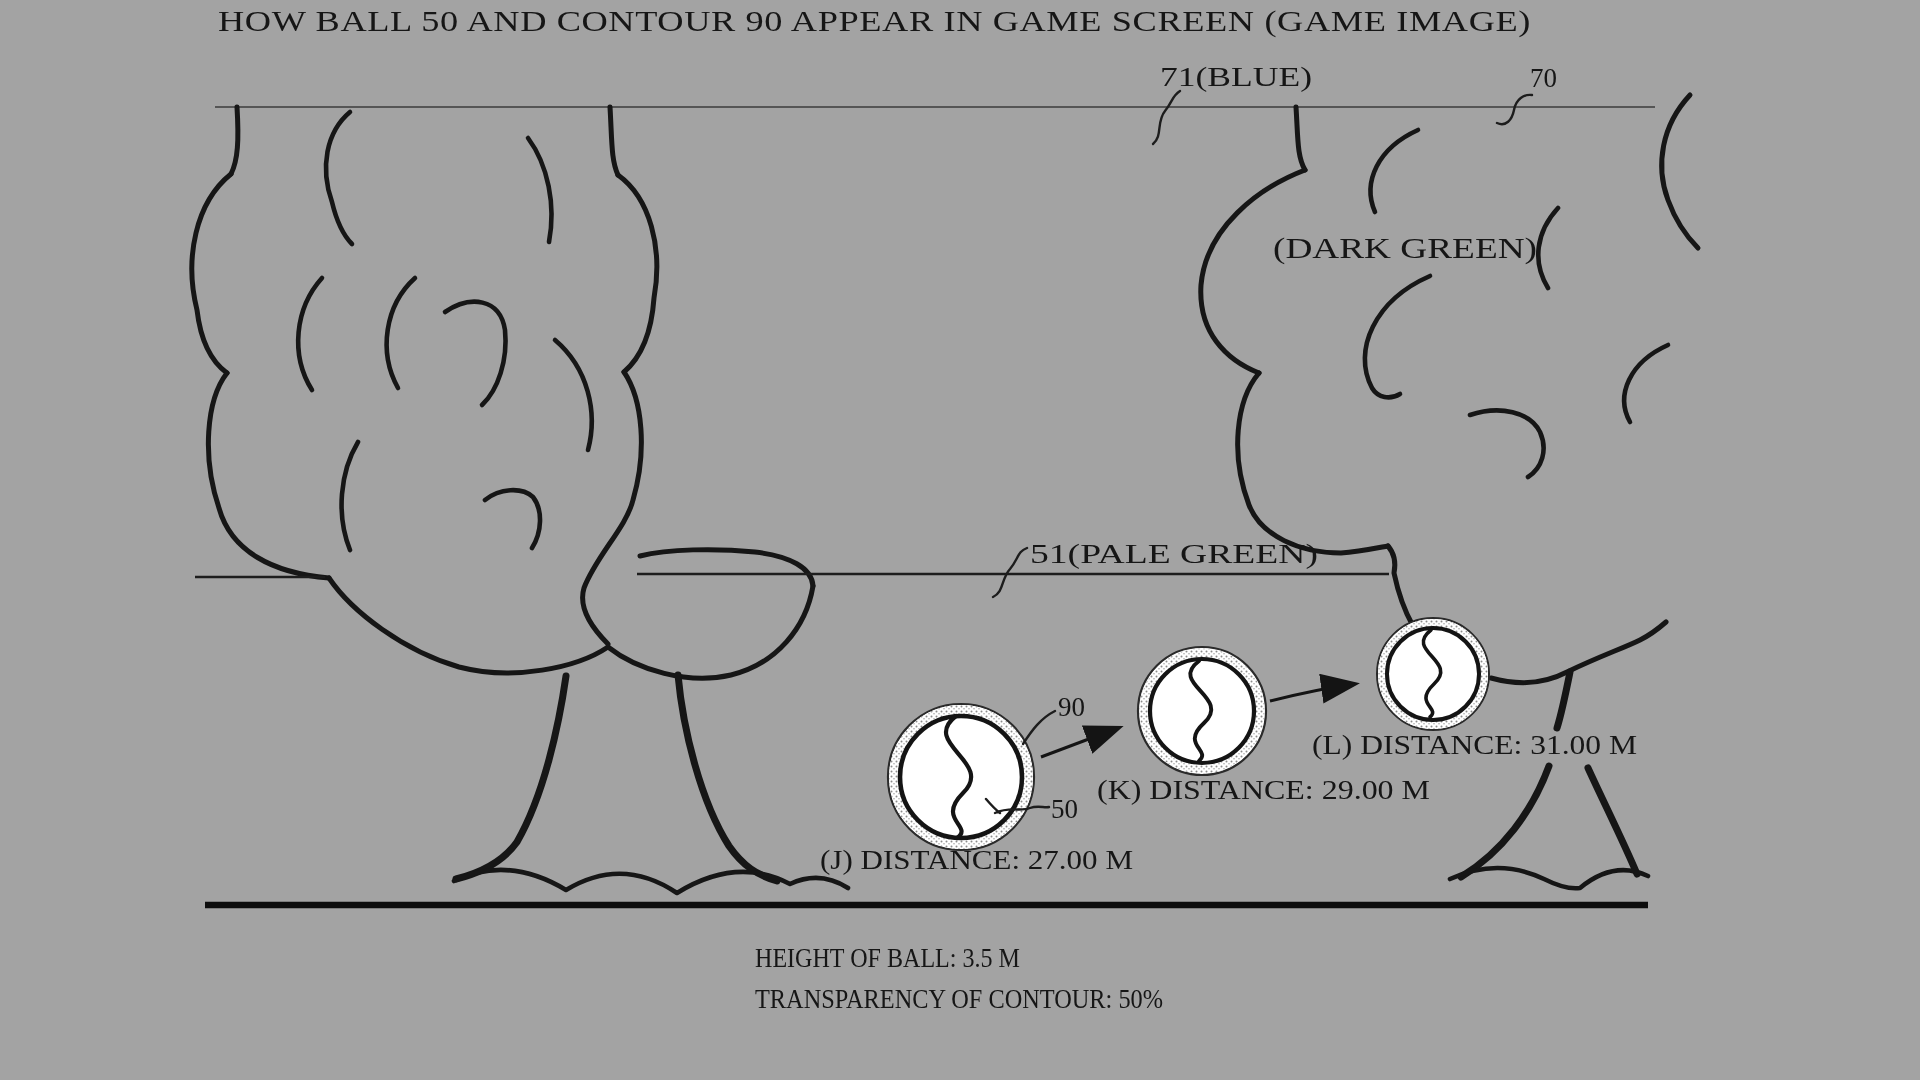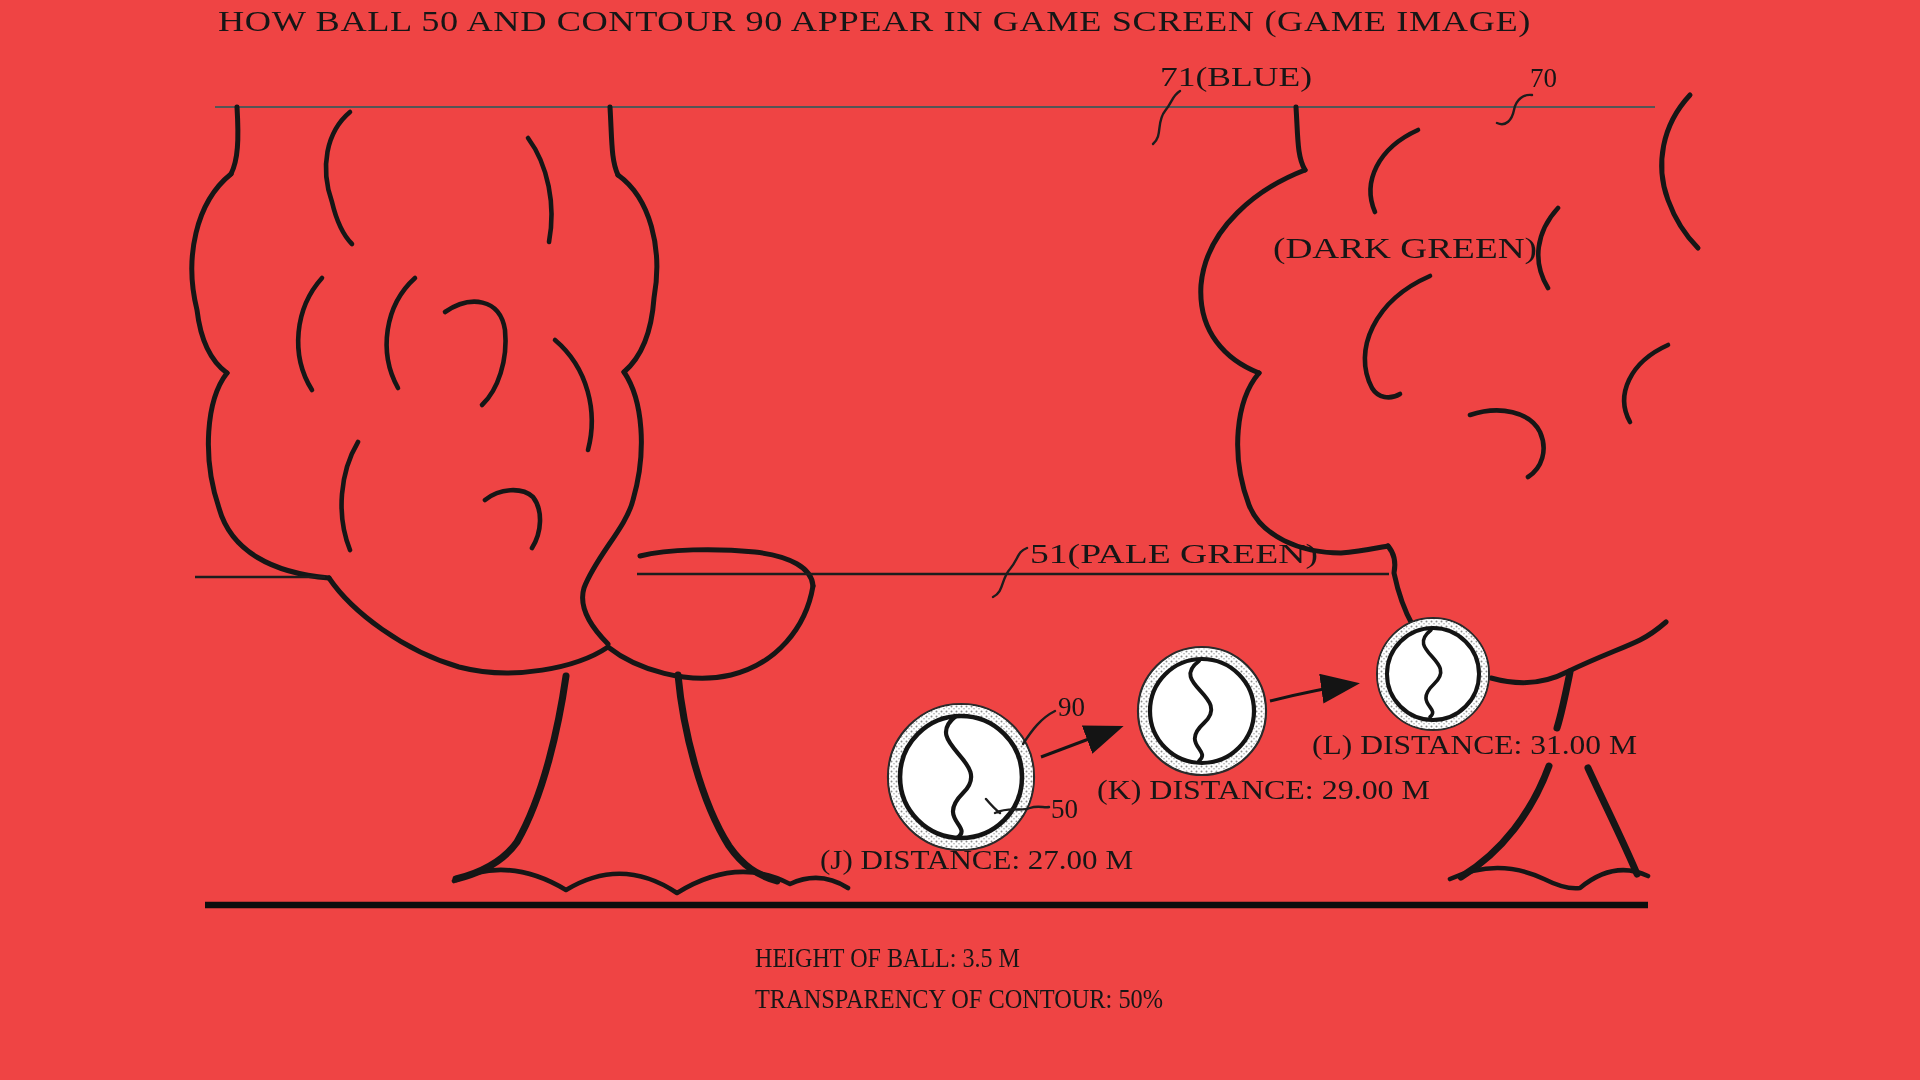--- a/index.html
+++ b/index.html
@@ -1,16 +1,16 @@
 <!DOCTYPE html>
 <html><head>
 <meta charset="utf-8">
 <style>
   html,body{margin:0;padding:0;background:#ffffff;}
-  .stage{position:relative;width:1920px;height:1080px;background:#ef4444;overflow:hidden;}
+  .stage{position:relative;width:1920px;height:1080px;background:#a3a3a3;overflow:hidden;}
   svg{display:block;}
   text{font-family:"Liberation Serif","DejaVu Serif",serif;fill:#161616;}
   .t-title{font-size:30px;letter-spacing:.5px;}
   .t-big{font-size:29px;}
   .t-mid{font-size:28px;}
   .t-ref{font-size:27px;}
 </style>
 </head>
 <body>
 

